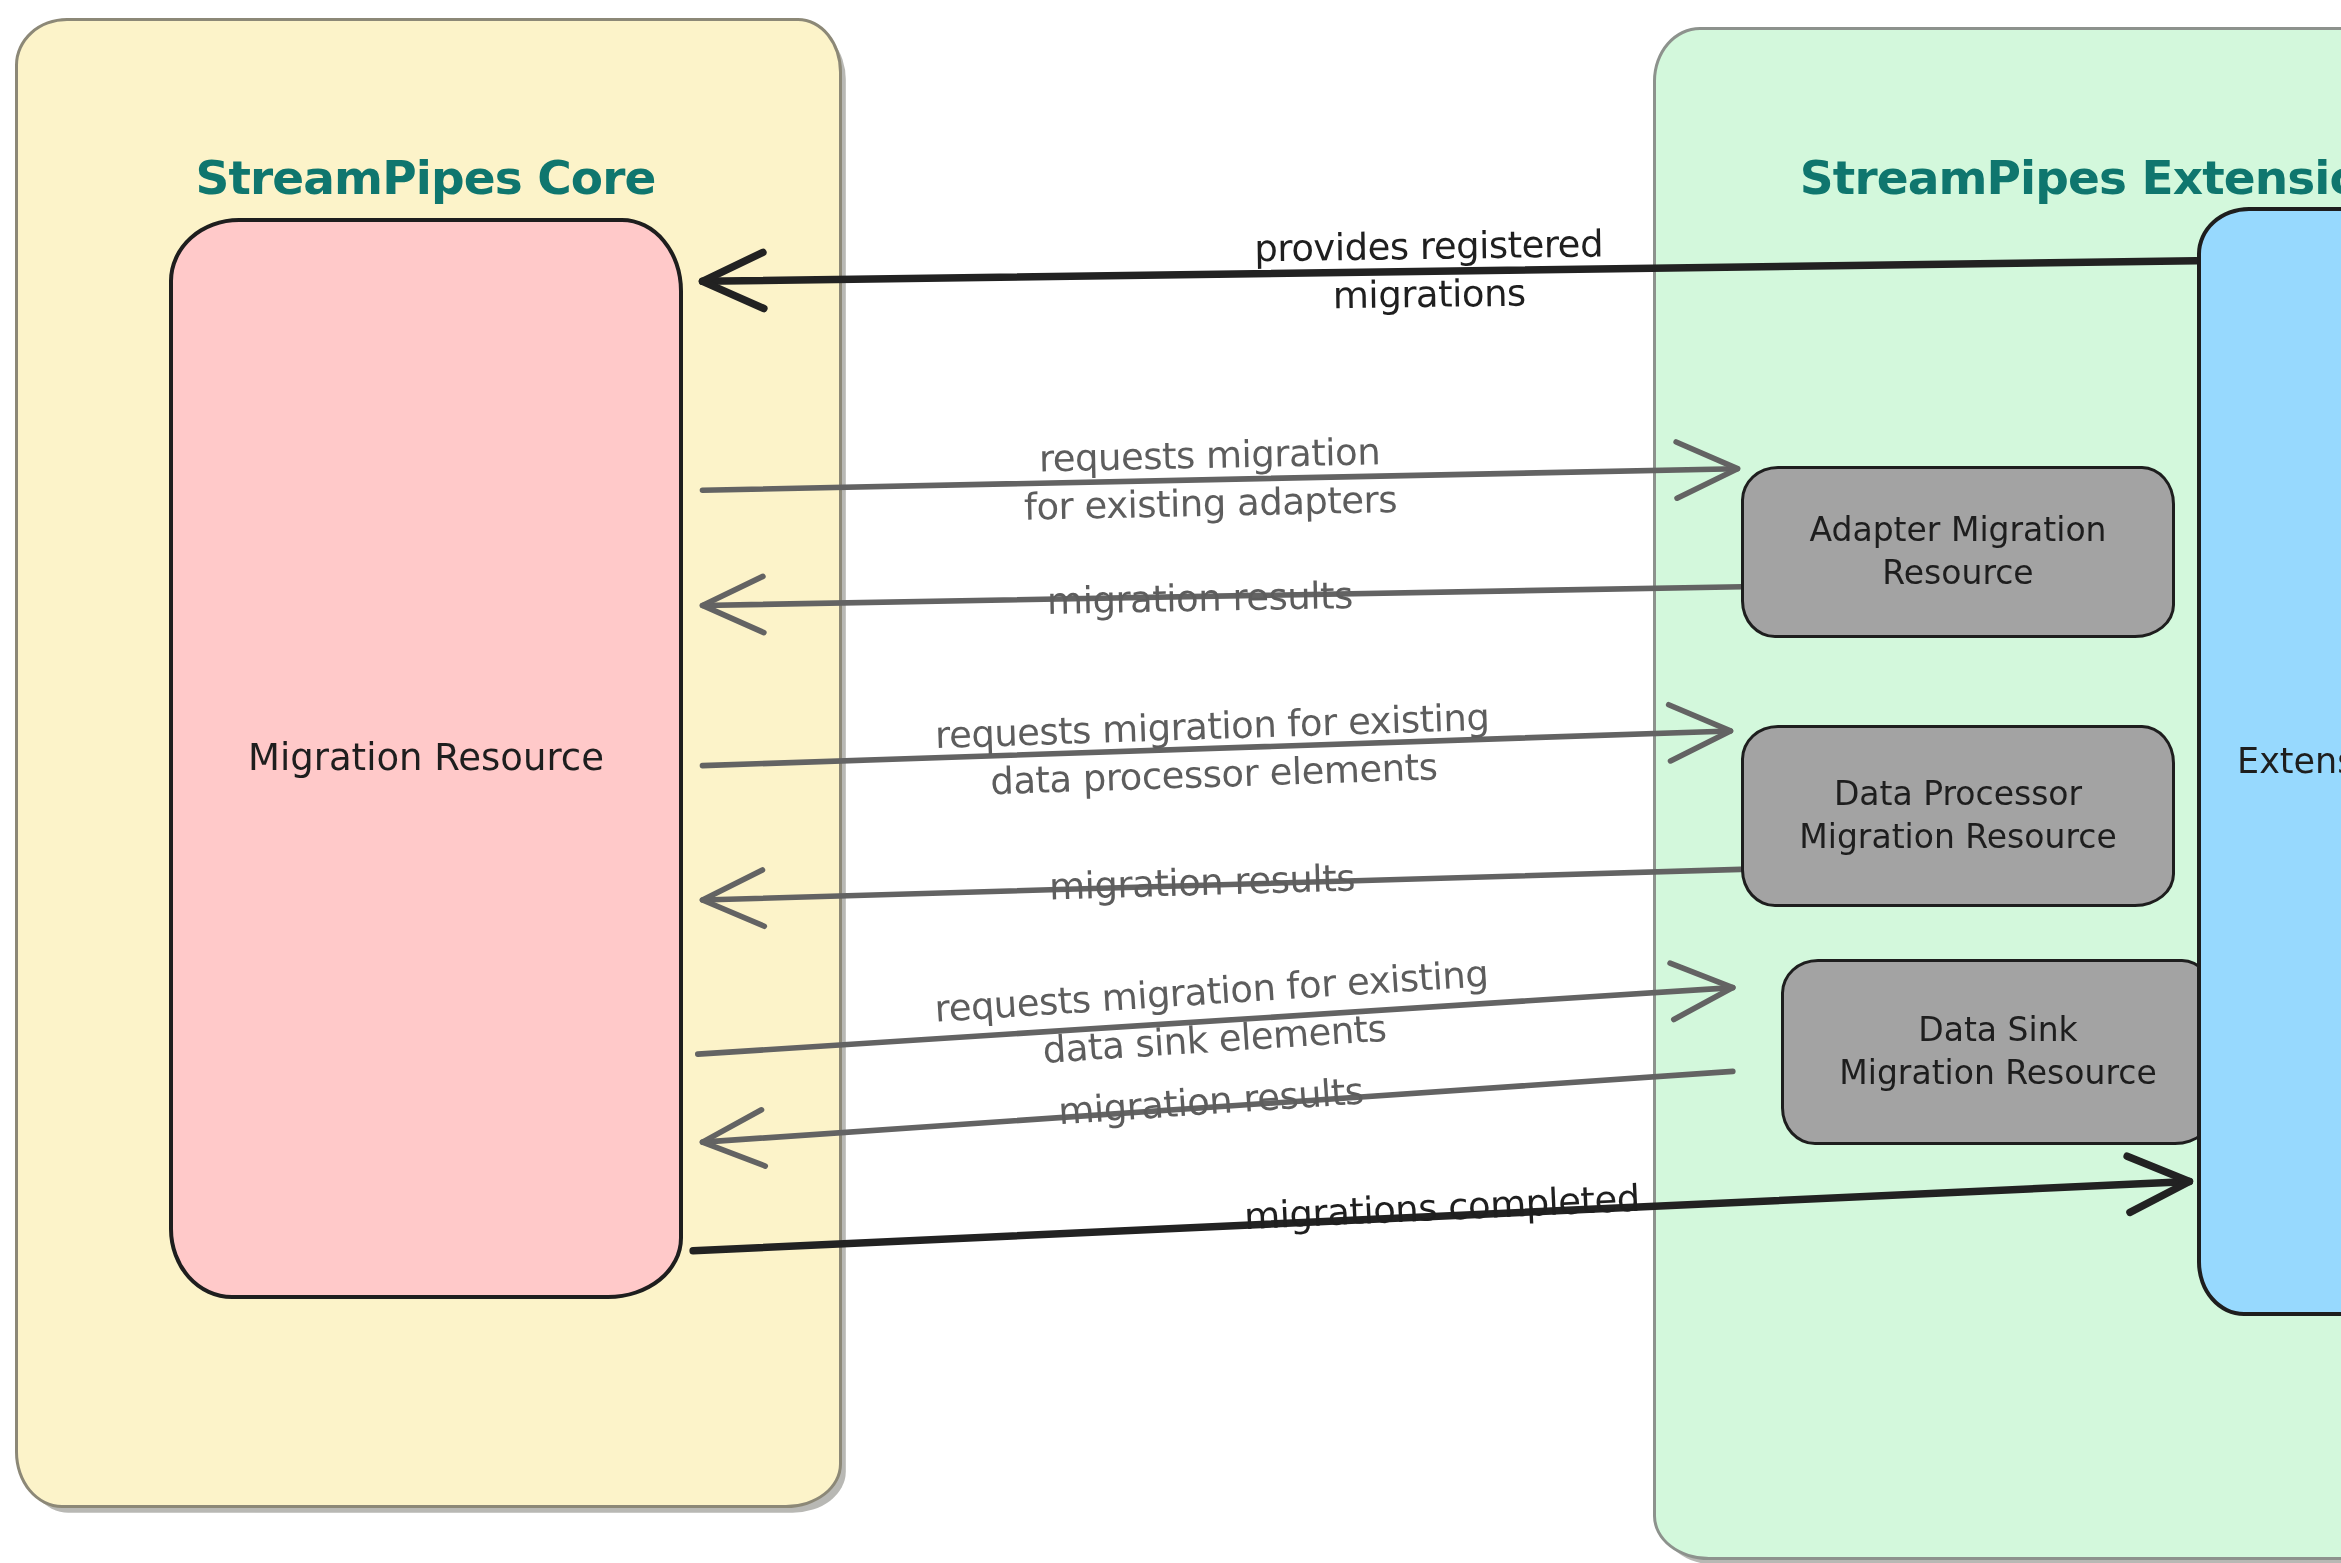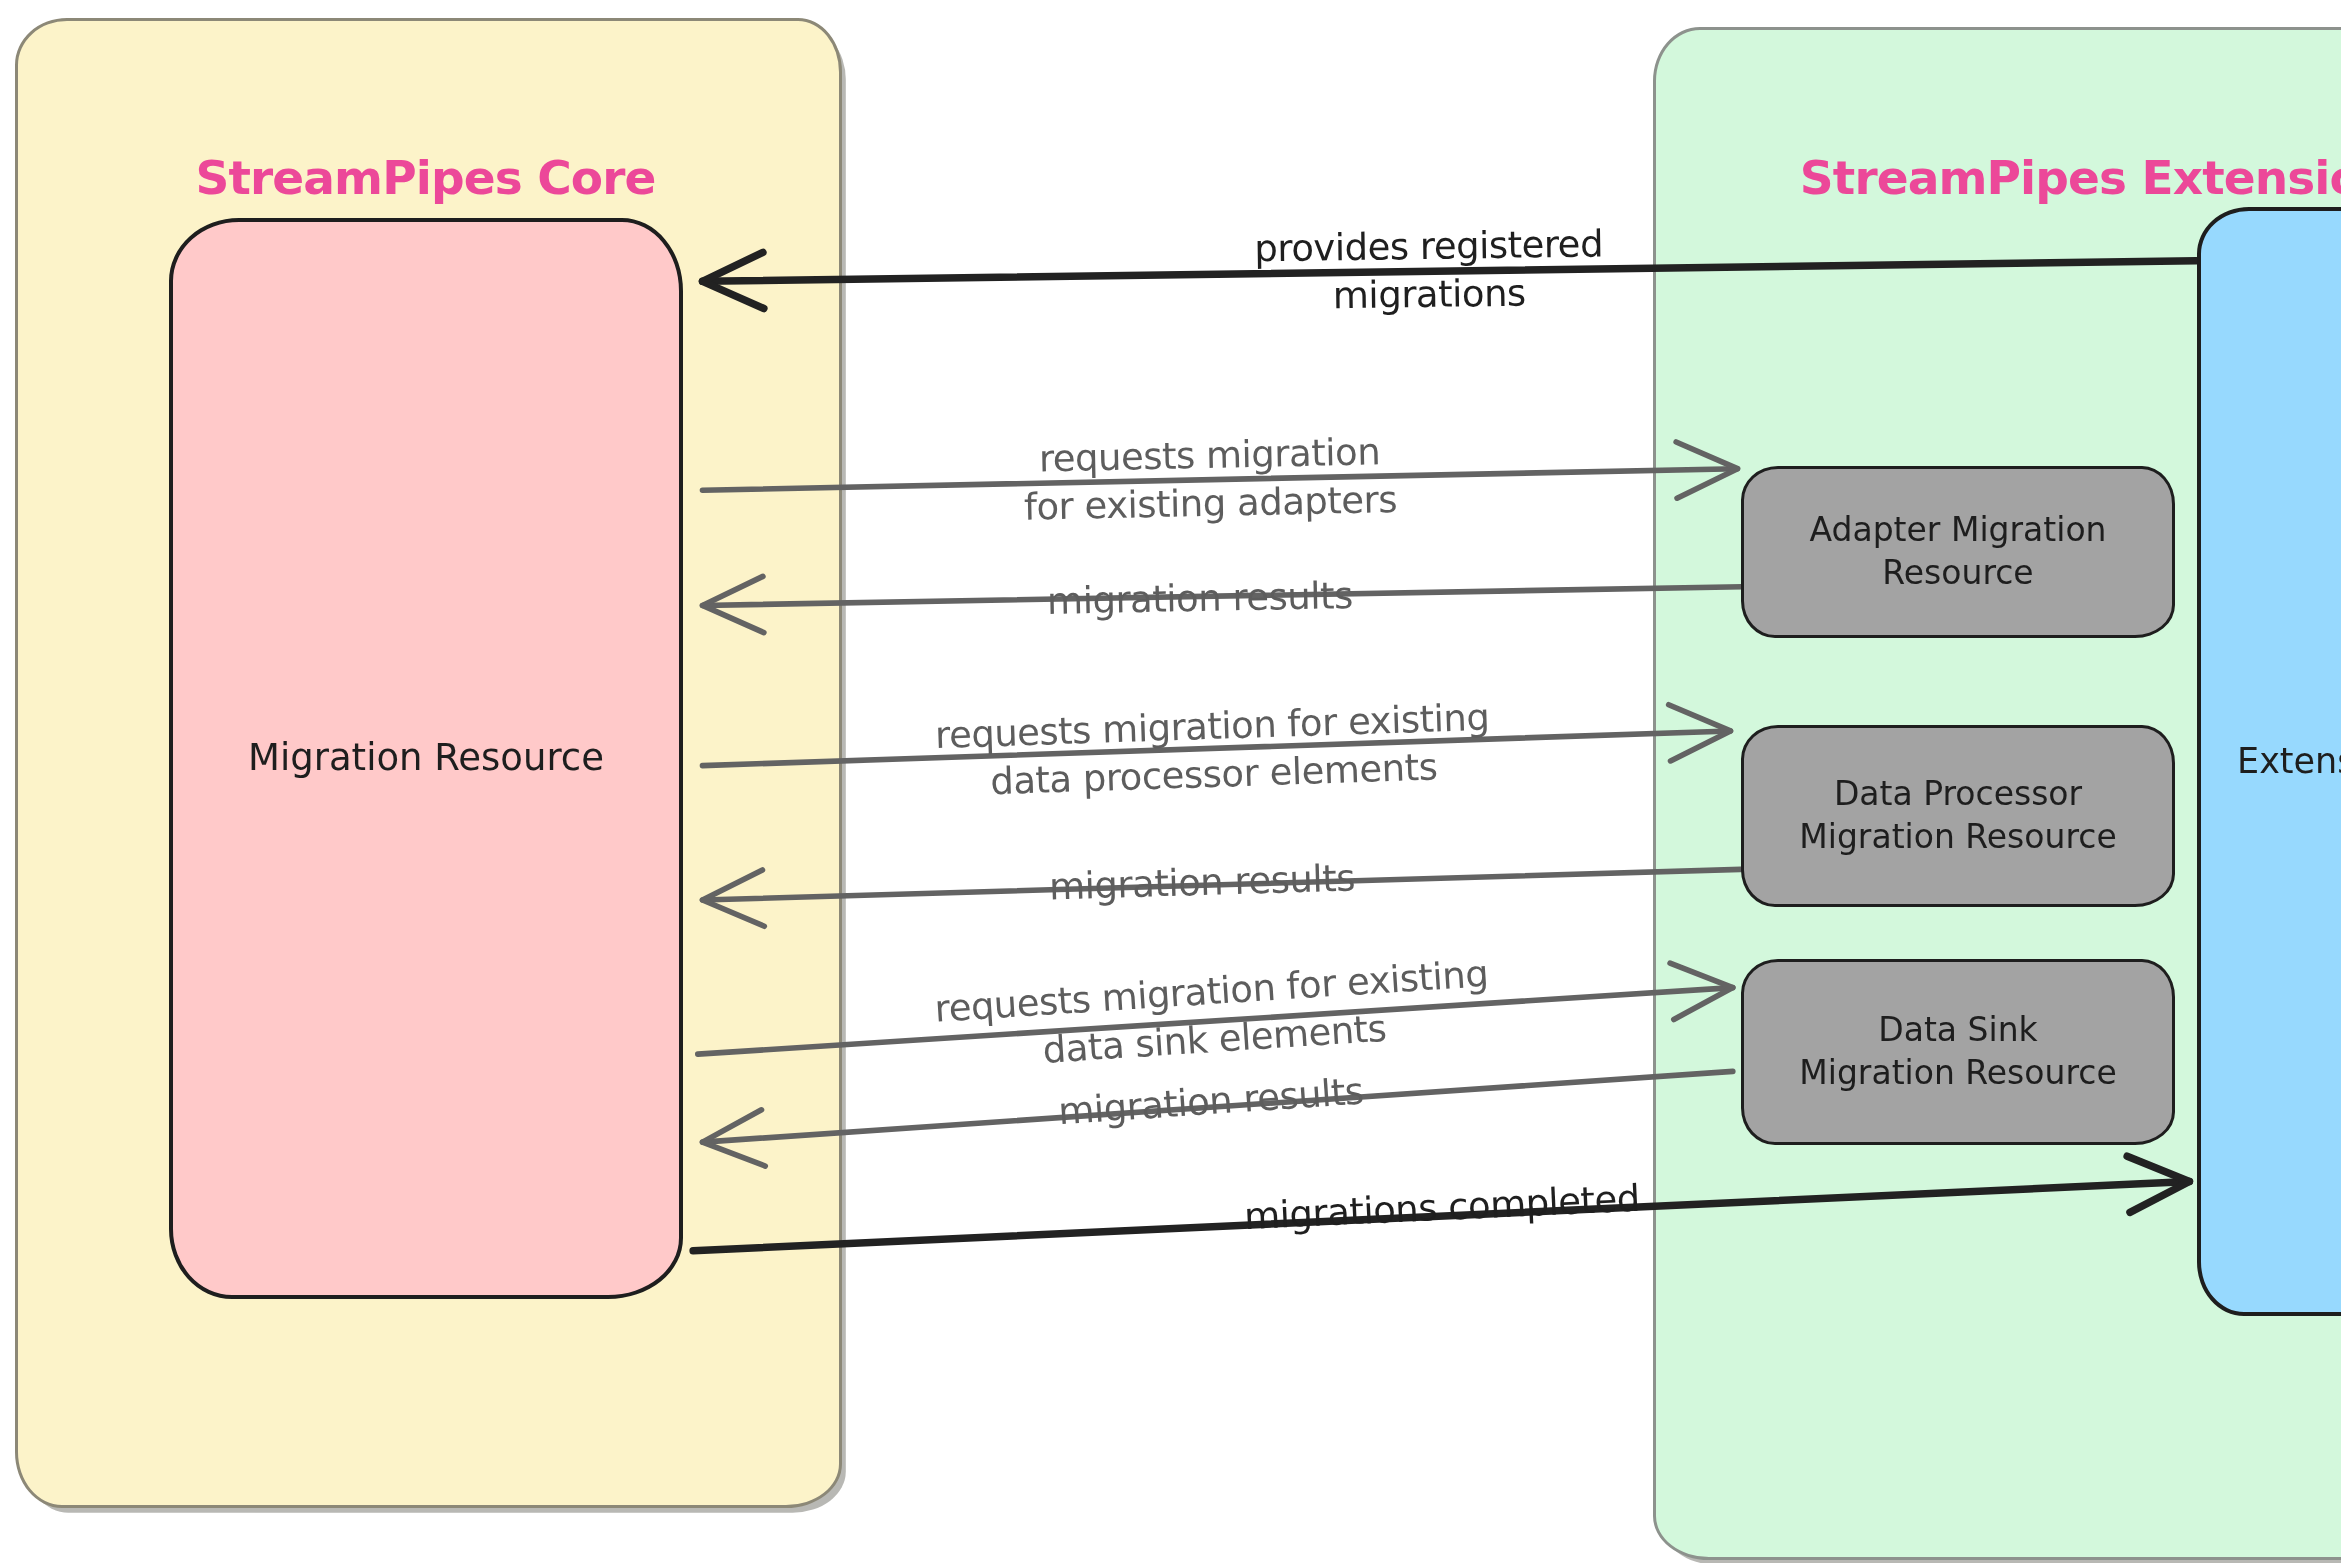--- a/index.html
+++ b/index.html
@@ -29,21 +29,21 @@
     background: #D3F8DC;
     border-color: #8d928d;
     border-radius: 47px 54px 44px 56px / 54px 47px 56px 44px;
   }
   .container-title {
     position: absolute;
     text-align: center;
     font-size: 47px;
     font-weight: bold;
     letter-spacing: -0.9px;
-    color: #ec4899;
+    color: #0f766e;
   }
   #core-title { left: 15px; top: 111px; width: 821px; }
   #ext-title  { left: 1653px; top: 111px; width: 1119px; }
   
   .node {
     position: absolute;
     display: flex;
     align-items: center;
     justify-content: center;
     text-align: center;
@@ -66,21 +66,21 @@
   }
   .node.blue-small {
     left: 1741px; width: 428px;
     background: #a3a3a3;
     border-width: 3.7px;
     border-radius: 37px 33px 40px 34px / 34px 38px 33px 37px;
     font-size: 33px;
   }
   #node-adapter   { top: 466px;  height: 166px; }
   #node-processor { top: 725px; height: 176px; }
-  #node-sink      { top: 959px; height: 180px; }
+  #node-sink      { top: 959px; height: 180px; margin-left: 40px; }
   
   .edges-layer { position: absolute; left: 0; top: 0; pointer-events: none; }
   .edge-label {
     position: absolute;
     transform: translate(-50%, -50%) rotate(var(--r, 0deg));
     white-space: pre-line;
     text-align: center;
     line-height: 1.3;
     letter-spacing: -0.5px;
   }

